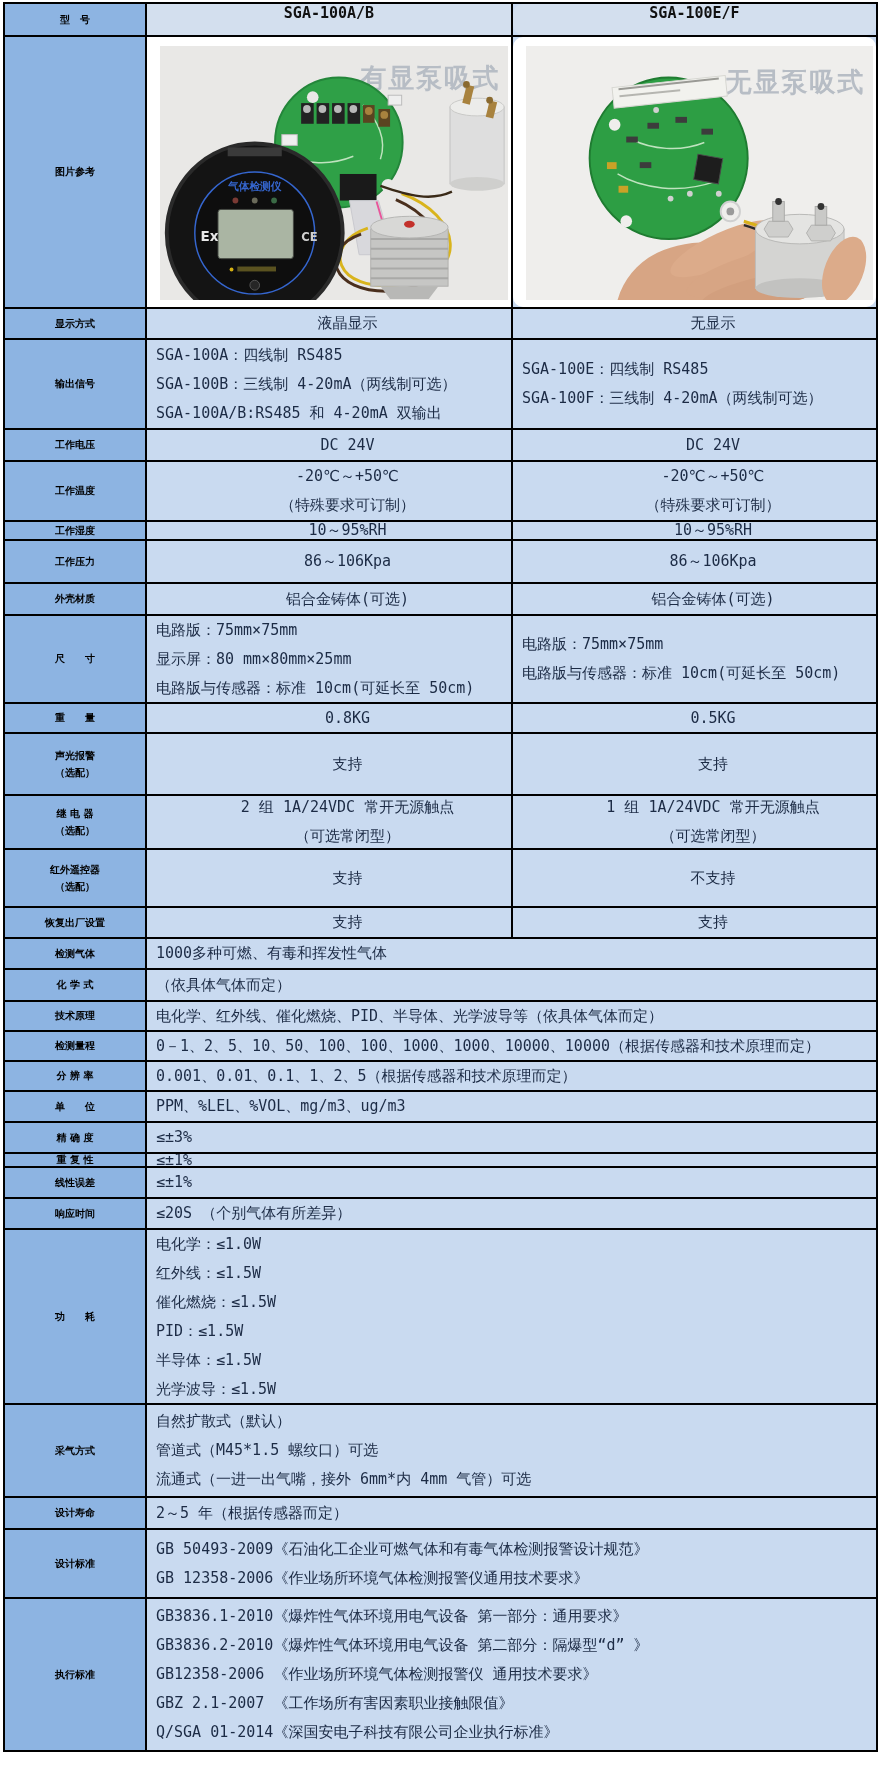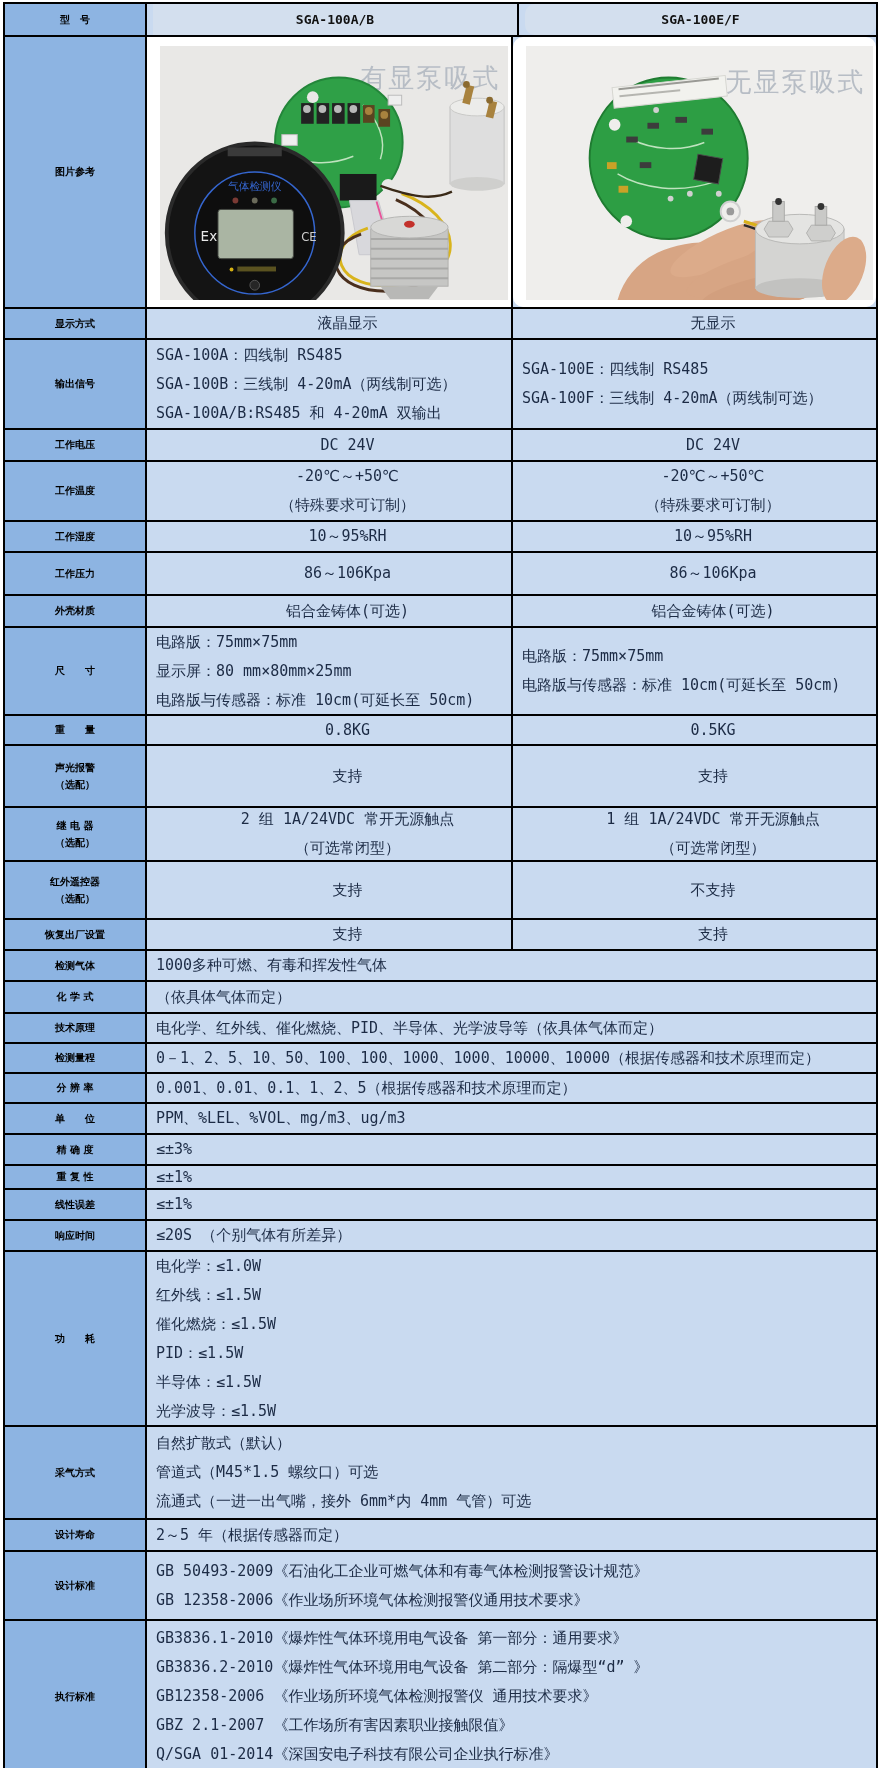--- a/index.html
+++ b/index.html
@@ -12,23 +12,23 @@
   .label{width:142px;background:#8db4e2;display:flex;flex-direction:column;align-items:center;justify-content:center;
          font-weight:bold;font-size:10px;color:#000;text-align:center;line-height:1.75;}
   .val{background:#c9daf0;display:flex;flex-direction:column;justify-content:center;
        font-size:15px;color:#1c2b45;font-family:"DejaVu Sans Mono","DejaVu Sans",sans-serif;}
   .val>div{line-height:29px;}
   .colA{width:366px;flex:none;}
   .colB{flex:1;border-radius:10px;}
   .span{flex:1;}
   .center{align-items:center;text-align:center;padding-left:37px;}
   .left{align-items:flex-start;text-align:left;padding-left:9px;padding-right:4px;}
-  .hdr{background:#d3dfee;display:flex;align-items:center;justify-content:center;
-       font-weight:bold;font-size:13px;color:#111;font-family:"DejaVu Sans Mono","DejaVu Sans",sans-serif;margin-left:6px;}
-  .img-cell{background:#ffffff;padding:9px 3px 7px 13px;}
+  .hdr{background:#d3dfee;display:flex;align-items:flex-start;justify-content:center;
+       font-weight:bold;font-size:15px;color:#111;font-family:"DejaVu Sans Mono","DejaVu Sans",sans-serif;}
+  .img-cell{background:#ffffff;padding:9px 3px 7px 13px;font-weight:bold;}
   .img-cell svg{display:block;width:100%;height:100%;}
   .wm{font-size:27px;fill:#b7bdc5;letter-spacing:2px;font-family:"DejaVu Sans",sans-serif;}
 </style>
 </head>
 <body>
 
 <div class="spec-table">
 
   <div class="row" style="height:33px">
     <div class="cell label">
@@ -223,21 +223,21 @@
     <div class="cell val colA center">
       <div>-20℃～+50℃</div>
       <div>（特殊要求可订制）</div>
     </div>
     <div class="cell val colB center">
       <div>-20℃～+50℃</div>
       <div>（特殊要求可订制）</div>
     </div>
   </div>
 
-  <div class="row" style="height:31px">
+  <div class="row" style="height:19px">
     <div class="cell label">
         <div>工作湿度</div>
       </div>
     <div class="cell val colA center">
         <div>10～95%RH</div>
       </div>
     <div class="cell val colB center">
         <div>10～95%RH</div>
       </div>
   </div>
@@ -402,21 +402,21 @@
 
   <div class="row" style="height:31px">
     <div class="cell label">
         <div>精 确 度</div>
       </div>
     <div class="cell val span left">
         <div>≤±3%</div>
       </div>
   </div>
 
-  <div class="row" style="height:24px">
+  <div class="row" style="height:14px">
     <div class="cell label">
         <div>重 复 性</div>
       </div>
     <div class="cell val span left">
         <div>≤±1%</div>
       </div>
   </div>
 
   <div class="row" style="height:31px">
     <div class="cell label">

